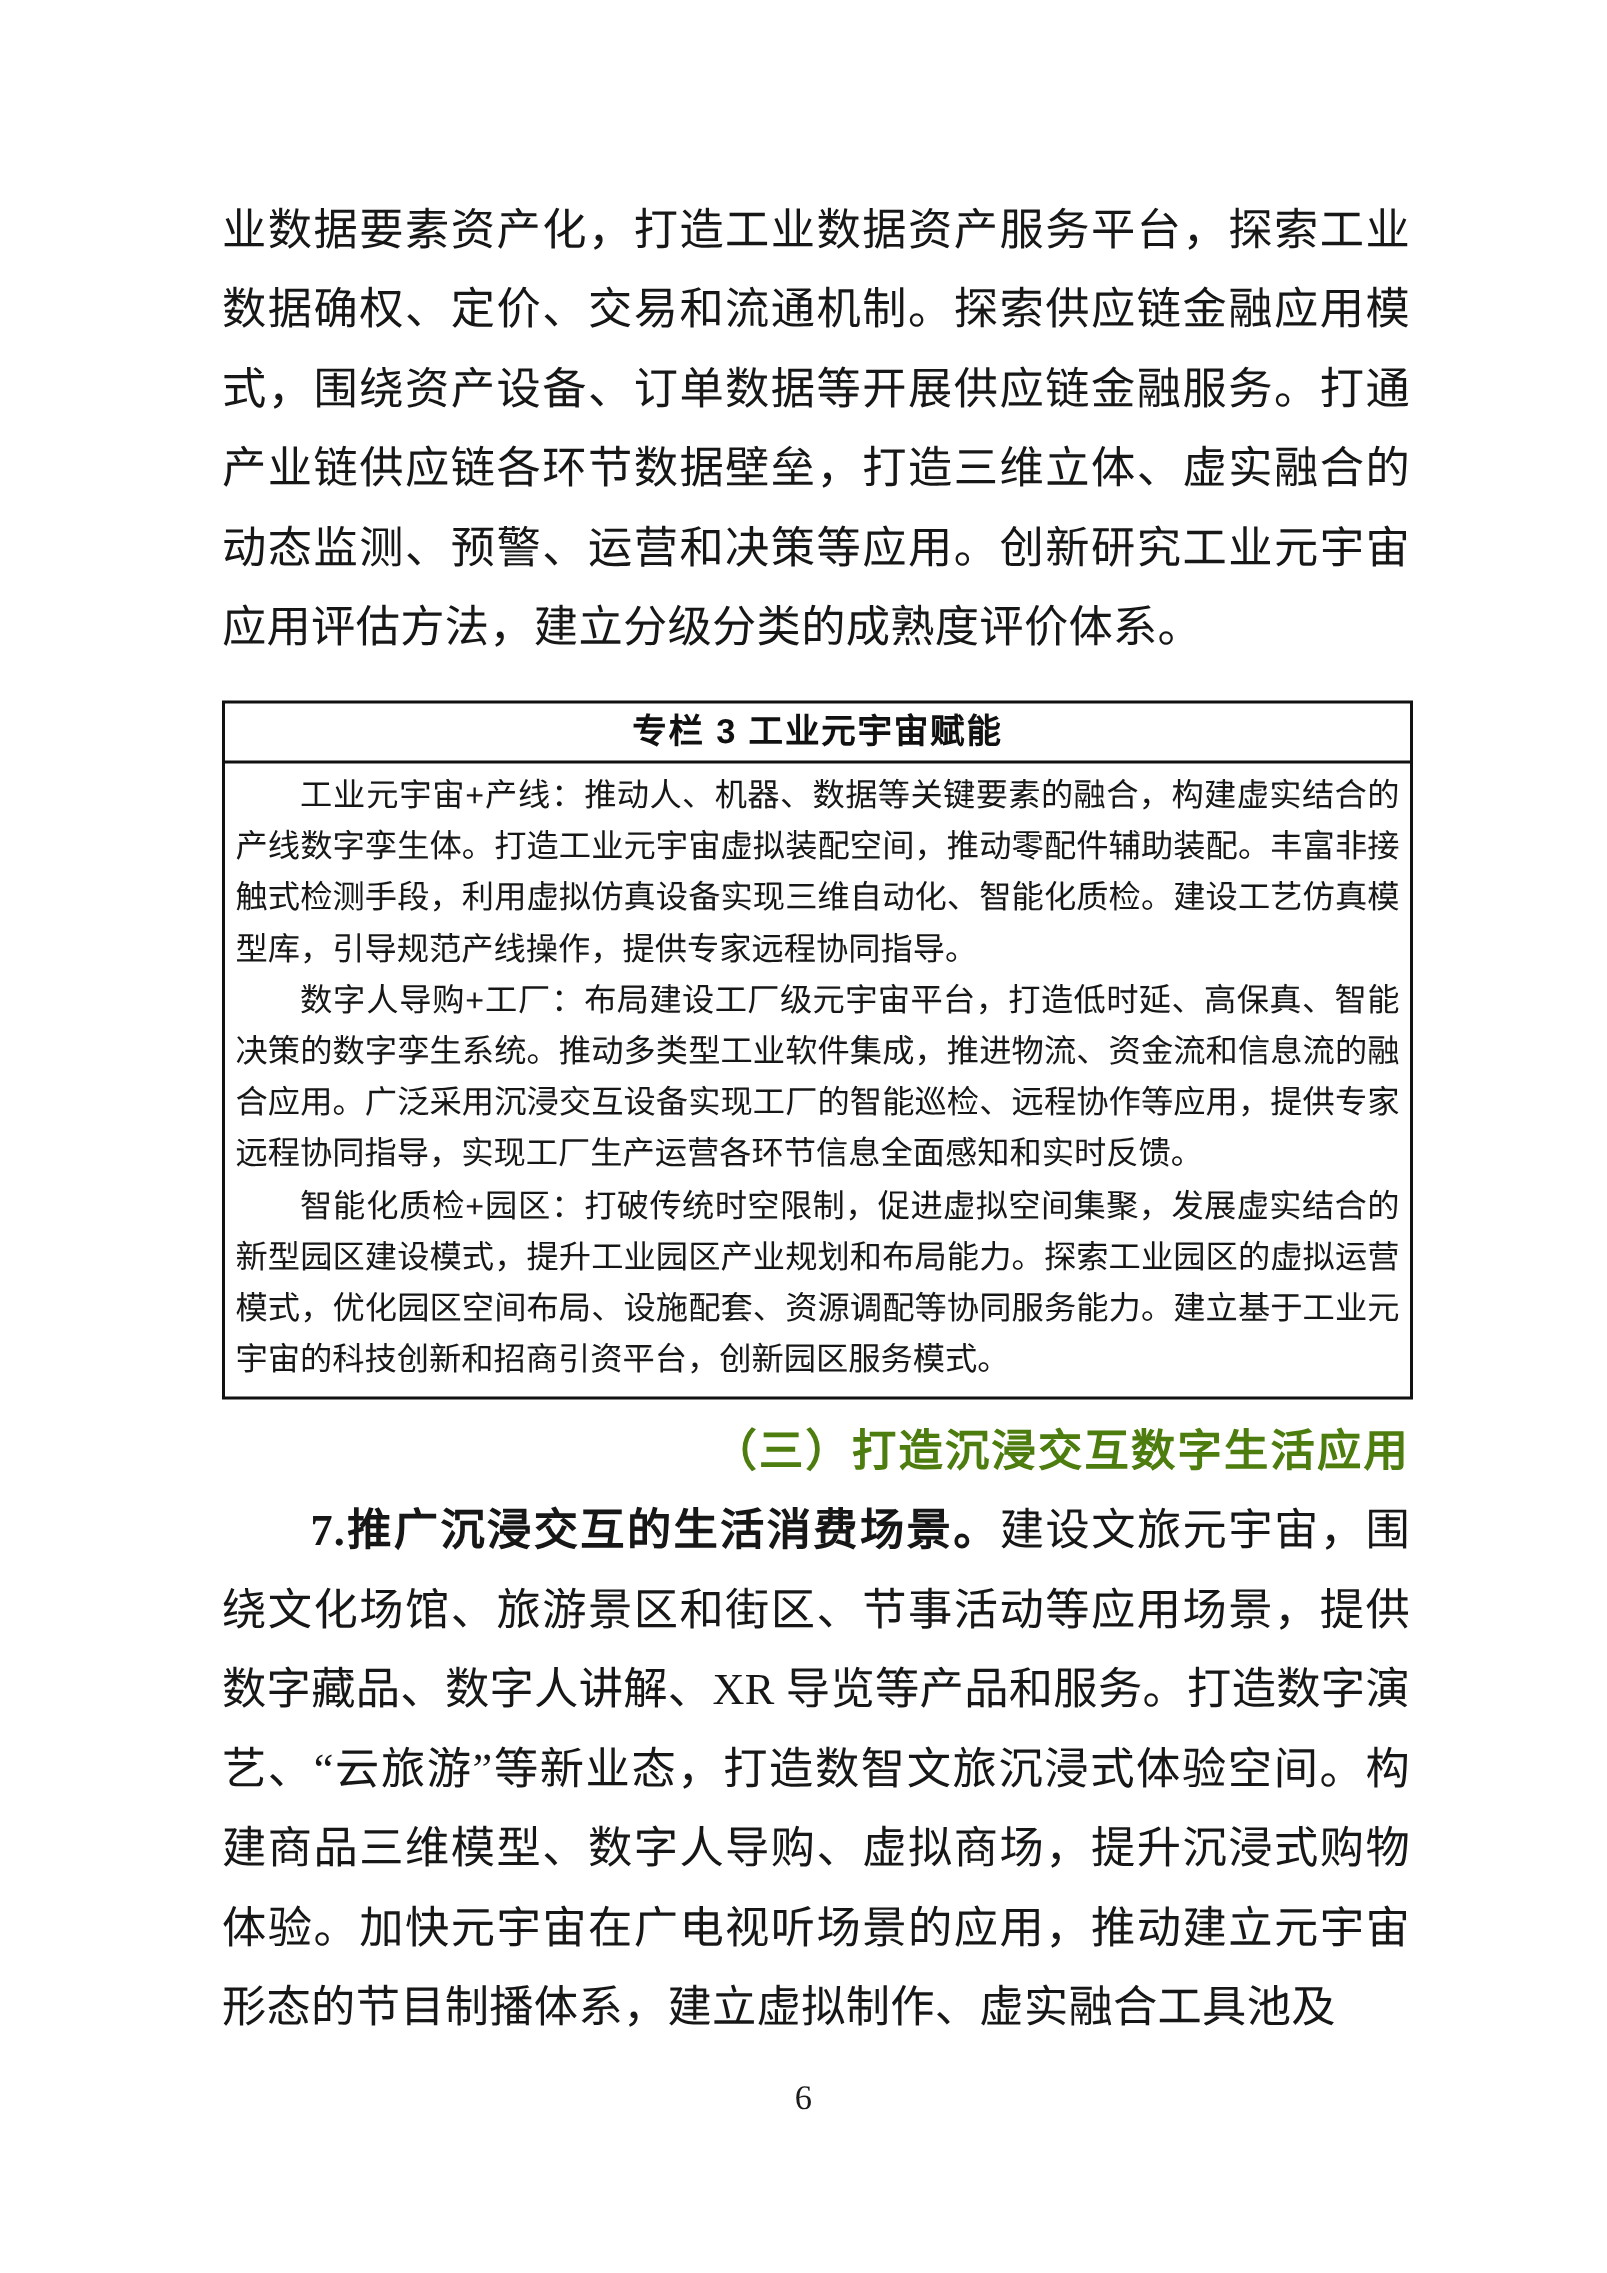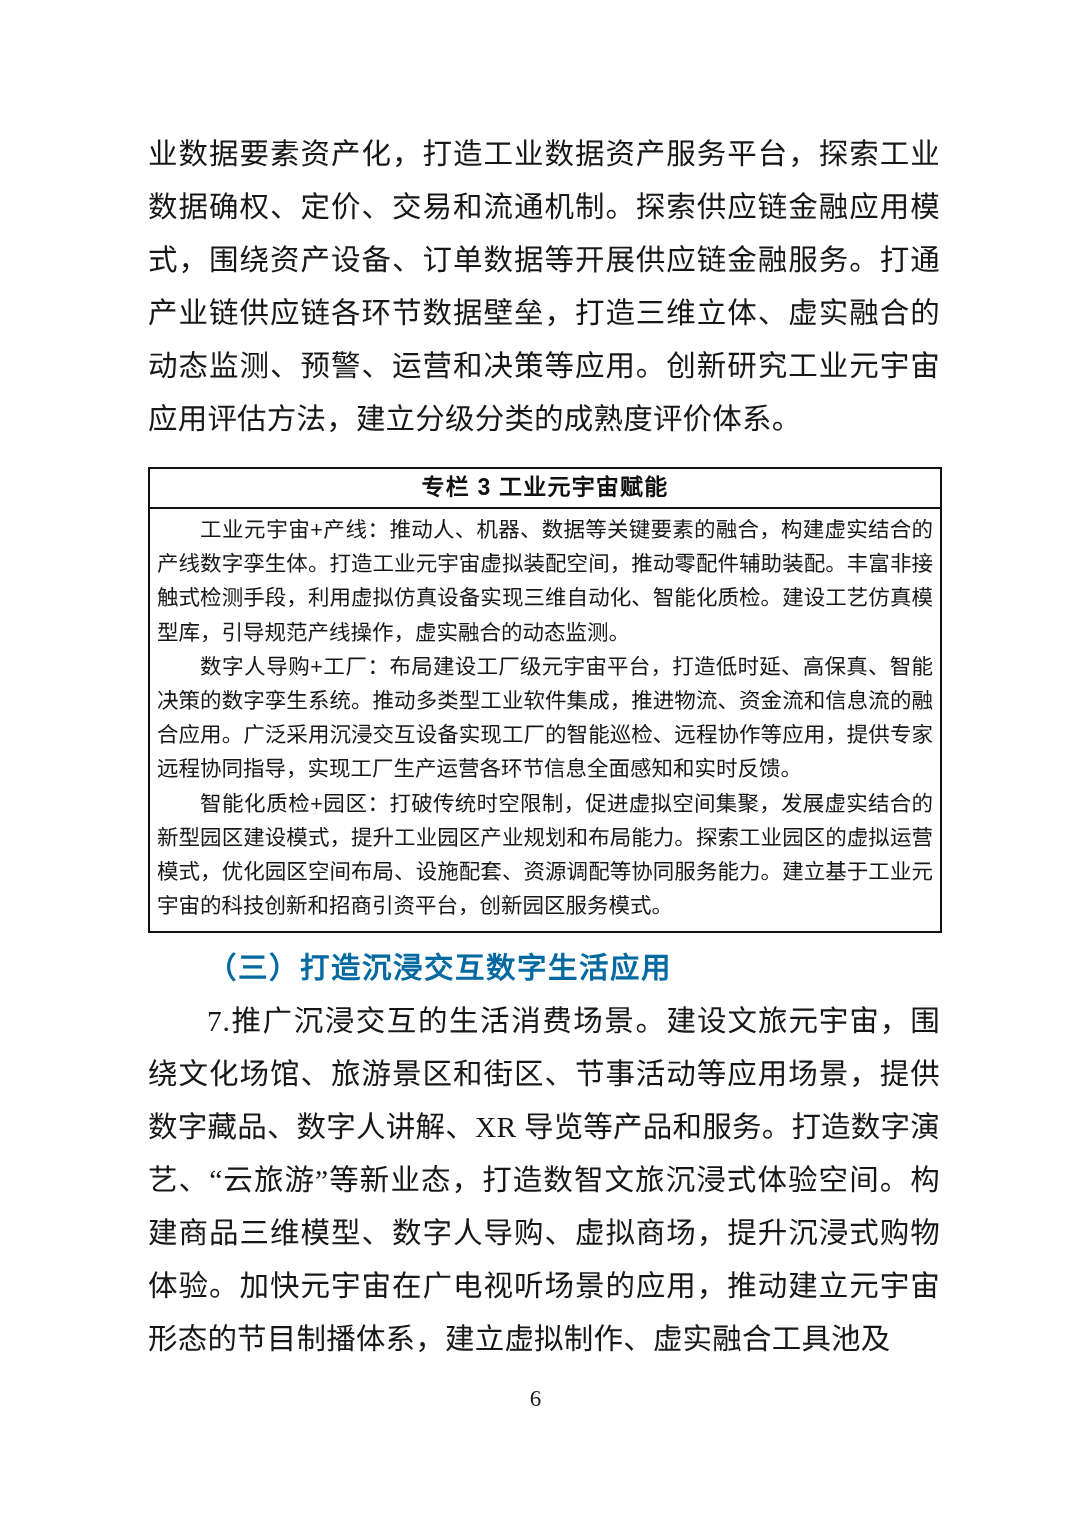--- a/index.html
+++ b/index.html
@@ -85,24 +85,25 @@
   }
 
   
   .heading-section {
     font-size: 29.5px;
     line-height: 53px;
     font-weight: bold;
     text-indent: 2em;
     margin: 9px 0 0 0;
     letter-spacing: 1.5px;
-    color: #0369a1;
+    color: #4d7c0f;
+    text-align: right;
   }
   .heading-numbered {
-    font-weight: normal;
+    font-weight: bold;
     letter-spacing: 0.8px;
   }
 
   
   .page-number {
     position: absolute;
     left: 0;
     top: 1385px;
     width: 1071px;
     text-align: center;
@@ -121,21 +122,21 @@
 
     <p class="body-para">业数据要素资产化，打造工业数据资产服务平台，探索工业数据确权、定价、交易和流通机制。探索供应链金融应用模式，围绕资产设备、订单数据等开展供应链金融服务。打通产业链供应链各环节数据壁垒，打造三维立体、虚实融合的动态监测、预警、运营和决策等应用。创新研究工业元宇宙应用评估方法，建立分级分类的成熟度评价体系。</p>
 
     <div class="callout-box">
 
       <div class="callout-header">专栏 3 工业元宇宙赋能</div>
 
       <div class="callout-body">
 
         <p class="callout-para">
-          <span class="callout-label">工业元宇宙+产线：</span><span>推动人、机器、数据等关键要素的融合，构建虚实结合的产线数字孪生体。打造工业元宇宙虚拟装配空间，推动零配件辅助装配。丰富非接触式检测手段，利用虚拟仿真设备实现三维自动化、智能化质检。建设工艺仿真模型库，引导规范产线操作，虚实融合的动态监测。</span>
+          <span class="callout-label">工业元宇宙+产线：</span><span>推动人、机器、数据等关键要素的融合，构建虚实结合的产线数字孪生体。打造工业元宇宙虚拟装配空间，推动零配件辅助装配。丰富非接触式检测手段，利用虚拟仿真设备实现三维自动化、智能化质检。建设工艺仿真模型库，引导规范产线操作，提供专家远程协同指导。</span>
         </p>
 
         <p class="callout-para">
           <span class="callout-label">数字人导购+工厂：</span><span>布局建设工厂级元宇宙平台，打造低时延、高保真、智能决策的数字孪生系统。推动多类型工业软件集成，推进物流、资金流和信息流的融合应用。广泛采用沉浸交互设备实现工厂的智能巡检、远程协作等应用，提供专家远程协同指导，实现工厂生产运营各环节信息全面感知和实时反馈。</span>
         </p>
 
         <p class="callout-para">
           <span class="callout-label">智能化质检+园区：</span><span>打破传统时空限制，促进虚拟空间集聚，发展虚实结合的新型园区建设模式，提升工业园区产业规划和布局能力。探索工业园区的虚拟运营模式，优化园区空间布局、设施配套、资源调配等协同服务能力。建立基于工业元宇宙的科技创新和招商引资平台，创新园区服务模式。</span>
         </p>
 

